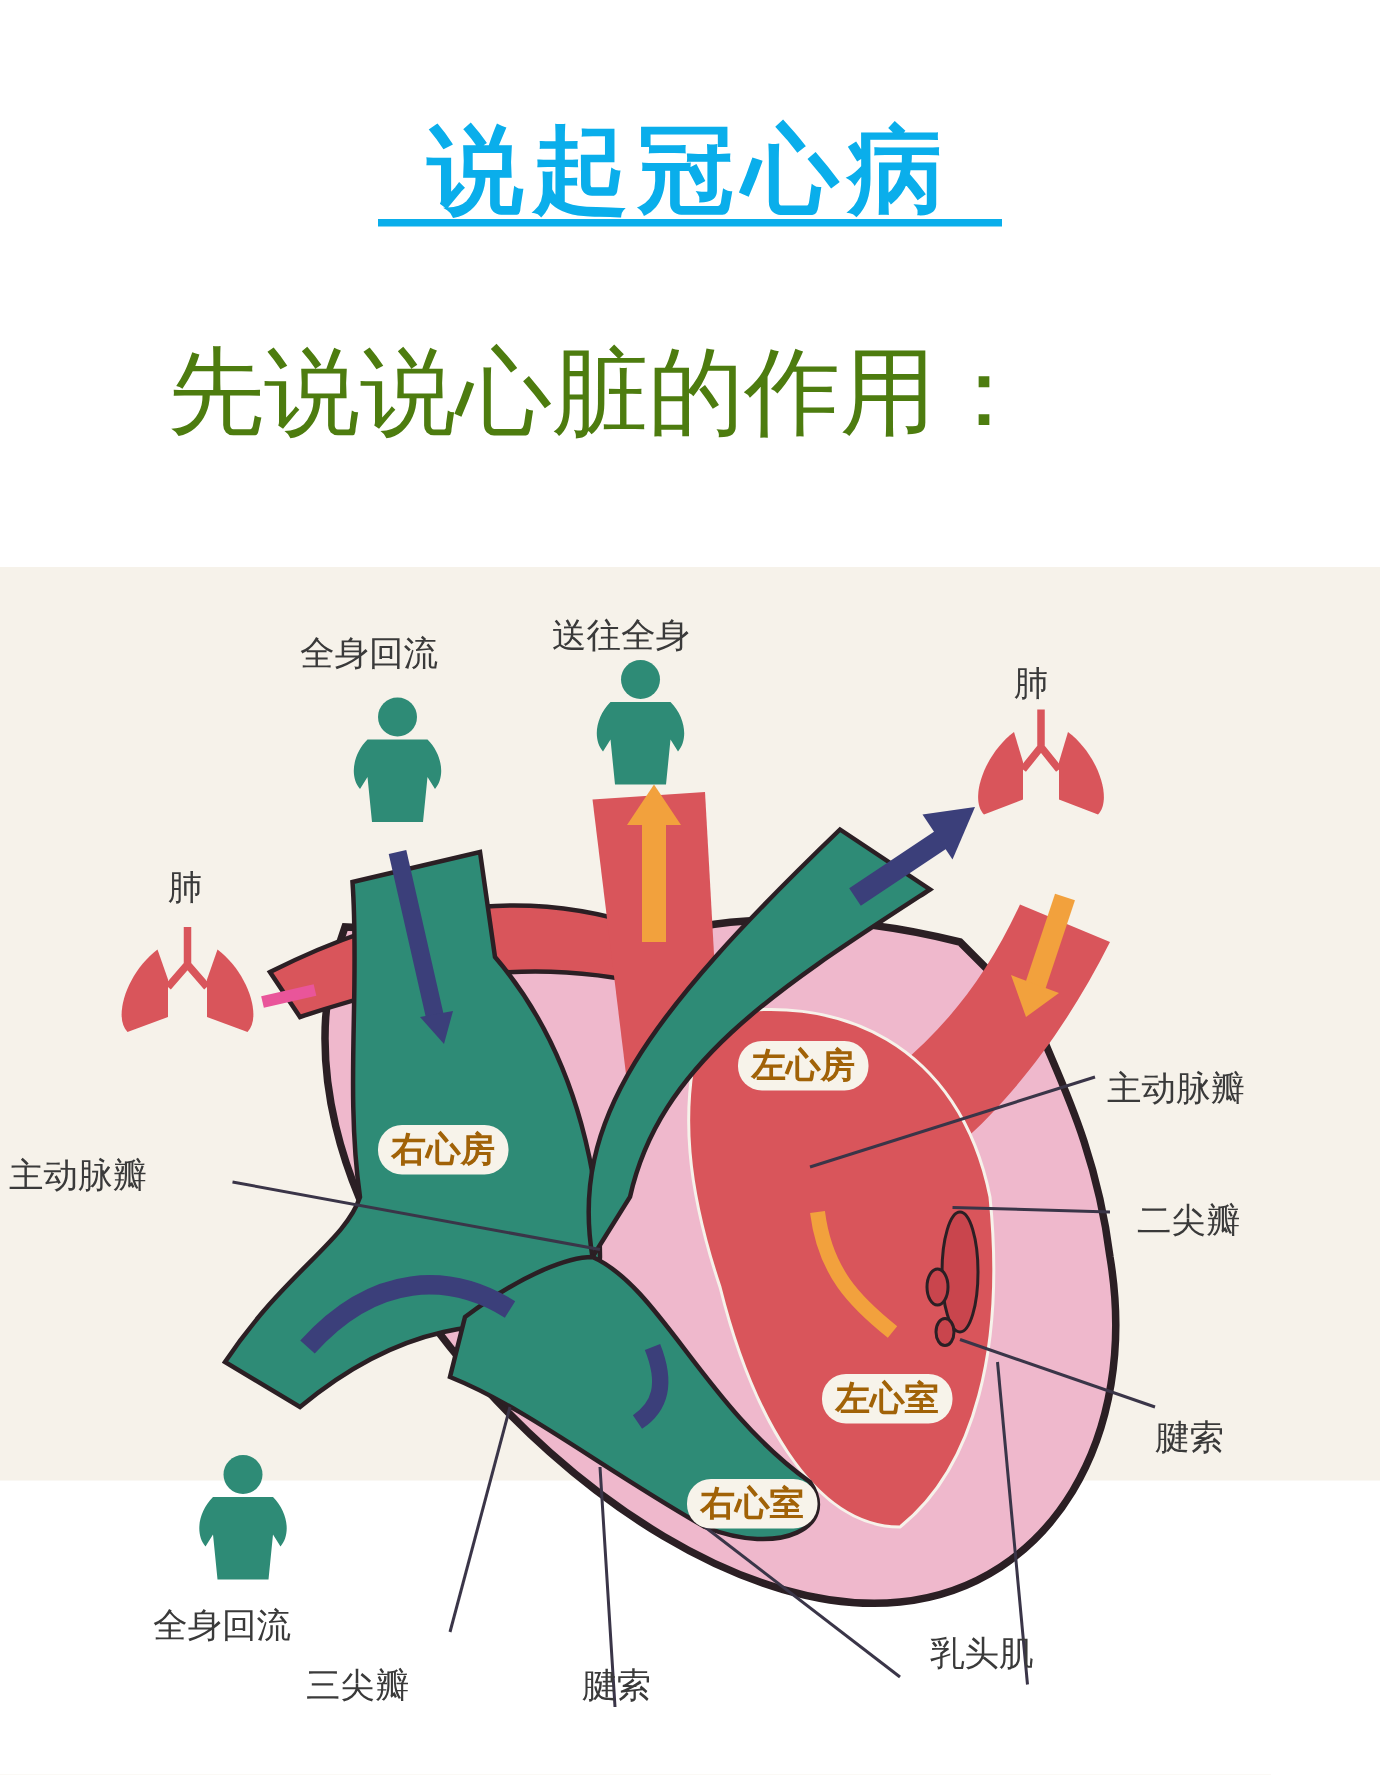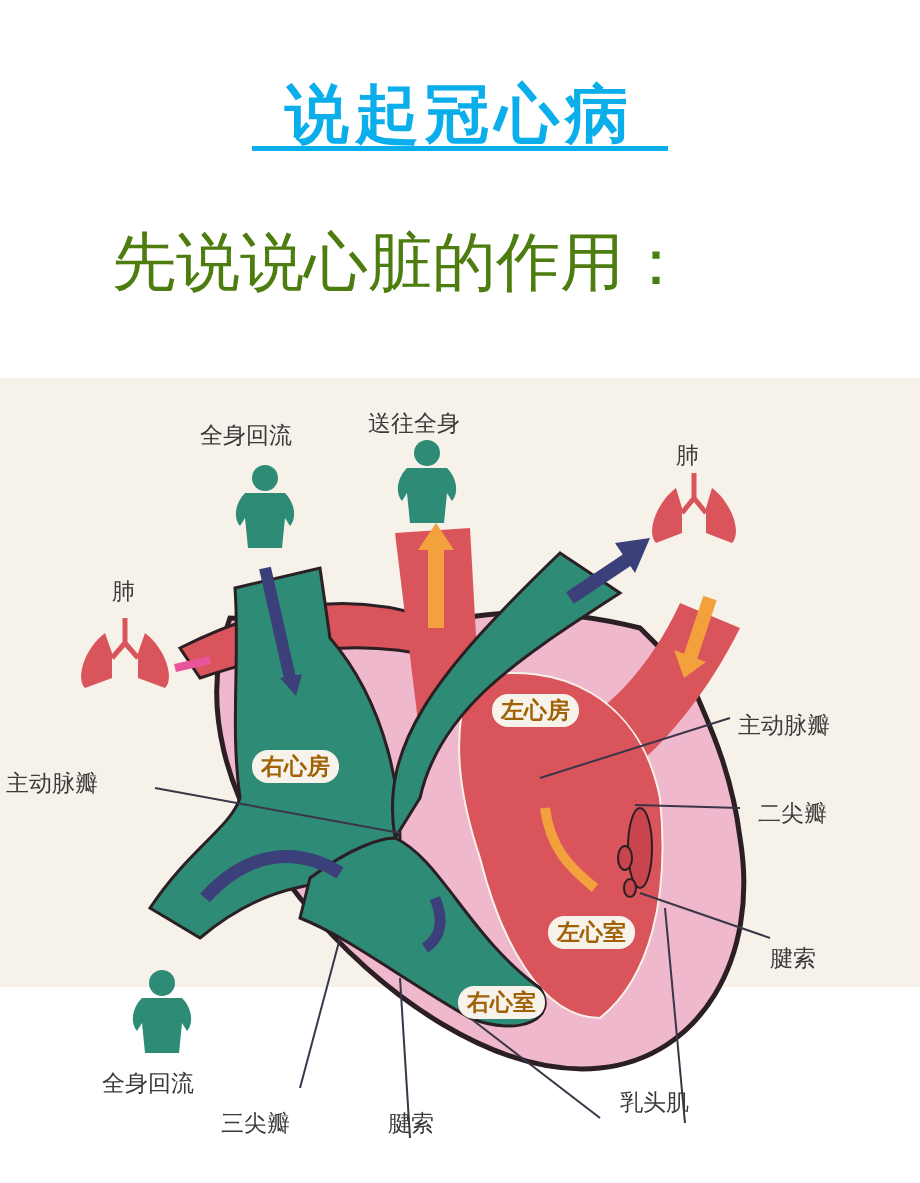--- a/index.html
+++ b/index.html
@@ -129,16 +129,16 @@
   <div class="lbl" style="left:676px;top:62px;">肺</div>
   <div class="lbl" style="left:6px;top:390px;">主动脉瓣</div>
   <div class="pill" style="left:252px;top:372px;">右心房</div>
   <div class="pill" style="left:492px;top:316px;">左心房</div>
   <div class="lbl" style="left:738px;top:332px;">主动脉瓣</div>
   <div class="lbl" style="left:758px;top:420px;">二尖瓣</div>
   <div class="pill" style="left:508px;top:538px;margin-left:40px;">左心室</div>
   <div class="lbl" style="left:770px;top:565px;">腱索</div>
   <div class="pill" style="left:458px;top:608px;">右心室</div>
   <div class="lbl" style="left:102px;top:690px;">全身回流</div>
-  <div class="lbl" style="left:221px;top:730px;font-family:Liberation Serif, serif;">三尖瓣</div>
+  <div class="lbl" style="left:204px;top:730px;font-family:Liberation Serif, serif;">三尖瓣</div>
   <div class="lbl" style="left:388px;top:730px;">腱索</div>
   <div class="lbl" style="left:620px;top:709px;">乳头肌</div>
 </div>
 
 </body></html>

